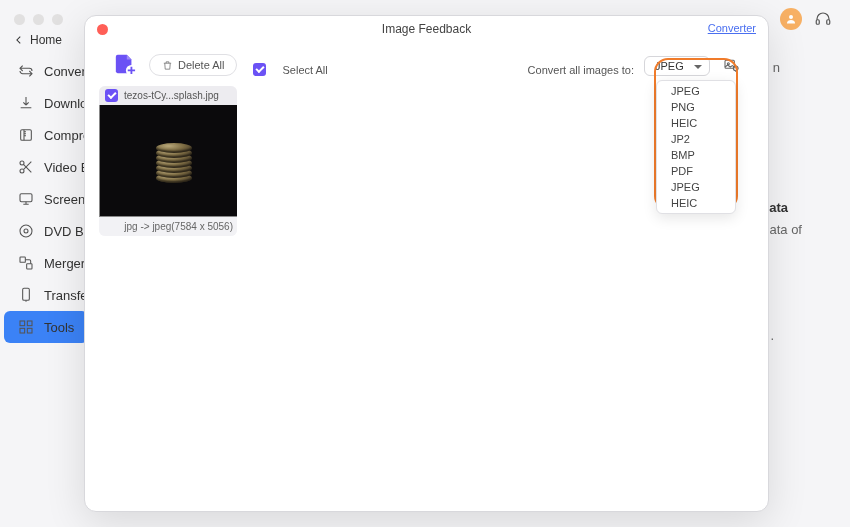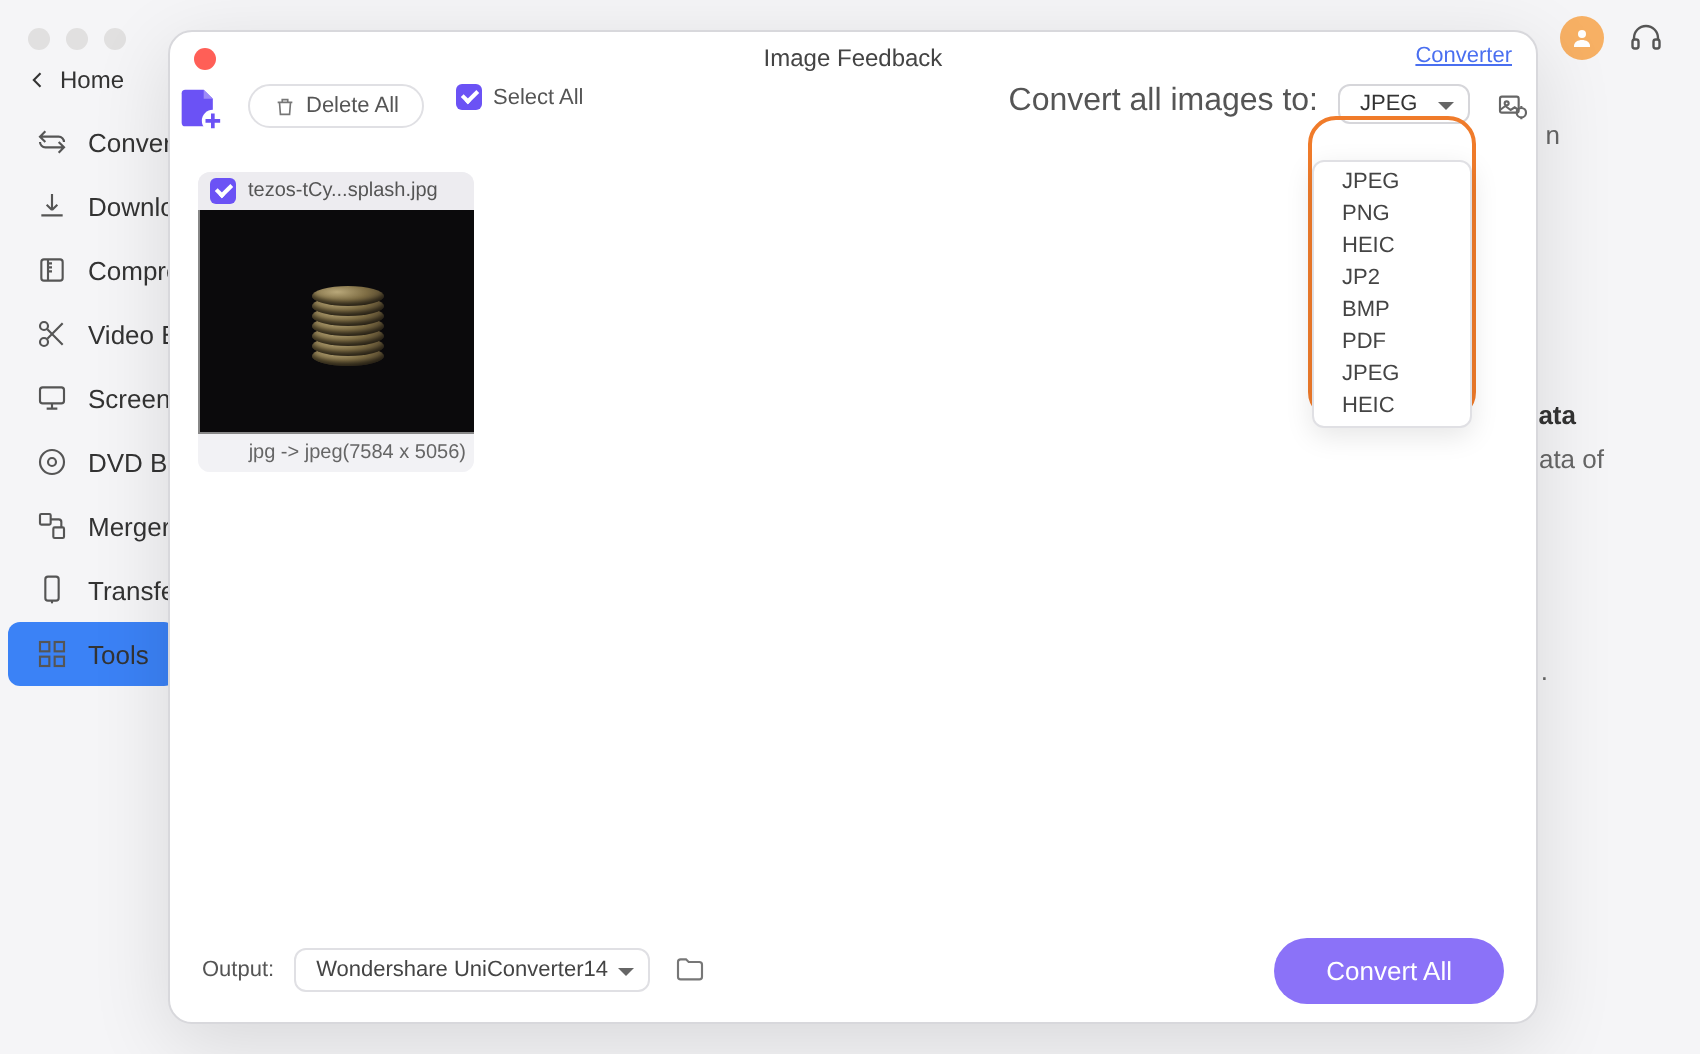--- a/index.html
+++ b/index.html
@@ -25,29 +25,29 @@
 
 
 .bg-frag { position: absolute; font-size: 13px; color: #666; }
 
 
 .modal { position: absolute; top: 15px; left: 84px; width: 685px; height: 497px; background: #fff; border: 1px solid #d8d8dc; border-radius: 12px; box-shadow: 0 10px 40px rgba(0,0,0,0.12); display: flex; flex-direction: column; }
 .titlebar { height: 26px; display: flex; align-items: center; justify-content: center; position: relative; font-size: 12px; color: #444; }
 .close-dot { position: absolute; left: 12px; top: 8px; width: 11px; height: 11px; border-radius: 50%; background: #ff5f57; }
 .feedback { position: absolute; right: 12px; top: 6px; font-size: 11px; color: #4a6ff0; text-decoration: underline; }
 
-.toolbar { height: 34px; display: flex; align-items: flex-start; padding: 0 1px; gap: 10px; }
+.toolbar { height: 34px; display: flex; align-items: flex-end; padding: 0 26px; gap: 10px; }
 .add-file-btn { width: 28px; height: 24px; display: flex; align-items: center; justify-content: center; }
 .delete-all { border: 1px solid #e0e0e4; border-radius: 14px; padding: 4px 12px; font-size: 11px; color: #555; display: flex; align-items: center; gap: 5px; background: #fff; }
-.select-all { display: flex; align-items: center; gap: 5px; font-size: 11px; color: #555; margin-left: 6px; }
+.select-all { display: flex; align-items: center; gap: 16px; font-size: 11px; color: #555; margin-left: 6px; }
 .checkbox { width: 13px; height: 13px; border-radius: 3px; background: #6b52f5; display: flex; align-items: center; justify-content: center; }
 .checkbox::after { content: ""; width: 6px; height: 3px; border-left: 2px solid #fff; border-bottom: 2px solid #fff; transform: rotate(-45deg); margin-top: -2px; }
 
 .tb-spacer { flex: 1; }
-.convert-to-label { font-size: 16px; color: #555; margin-left: 42px; }
+.convert-to-label { font-size: 11px; color: #555; margin-left: 42px; }
 .format-select { position: relative; border: 1px solid #d6d6da; border-radius: 6px; padding: 3px 22px 3px 10px; font-size: 11px; color: #333; min-width: 66px; background: #fff; }
 .format-select::after { content: ""; position: absolute; right: 7px; top: 8px; width: 0; height: 0; border-left: 4px solid transparent; border-right: 4px solid transparent; border-top: 4px solid #666; }
 .highlight-ring { position: absolute; border: 2.5px solid #f07b2a; border-radius: 14px; pointer-events: none; }
 .settings-btn { width: 22px; height: 22px; display: flex; align-items: center; justify-content: center; color: #666; }
 
 
 .dropdown { position: absolute; top: 64px; right: 32px; width: 80px; background: #fff; border: 1px solid #e0e0e4; border-radius: 6px; box-shadow: 0 4px 14px rgba(0,0,0,0.1); padding: 2px 0; z-index: 5; }
 .dd-item { font-size: 11px; color: #444; padding: 2px 14px; cursor: pointer; }
 
 
@@ -262,25 +262,13 @@
           <div class="coin" style="bottom:15px;"></div>
           <div class="coin" style="bottom:20px;"></div>
           <div class="coin" style="bottom:25px;"></div>
           <div class="coin" style="bottom:30px;"></div>
         </div>
       </div>
       <div class="thumb-footer">jpg -&gt; jpeg(7584 x 5056)</div>
     </div>
   </div>
 
-  <div class="bottombar">
-    <span class="out-label">Output:</span>
-    <div class="out-select">
-      <span>Wondershare UniConverter14</span>
-    </div>
-    <div class="folder-btn">
-      <svg width="16" height="16" viewBox="0 0 24 24" fill="none" stroke="#777" stroke-width="1.6">
-          <path d="M3 6a2 2 0 012-2h4l2 2h8a2 2 0 012 2v9a2 2 0 01-2 2H5a2 2 0 01-2-2V6z"></path>
-        </svg>
-    </div>
-    <button class="convert-btn">Convert All</button>
-  </div>
 </div>
 
 </body></html>

